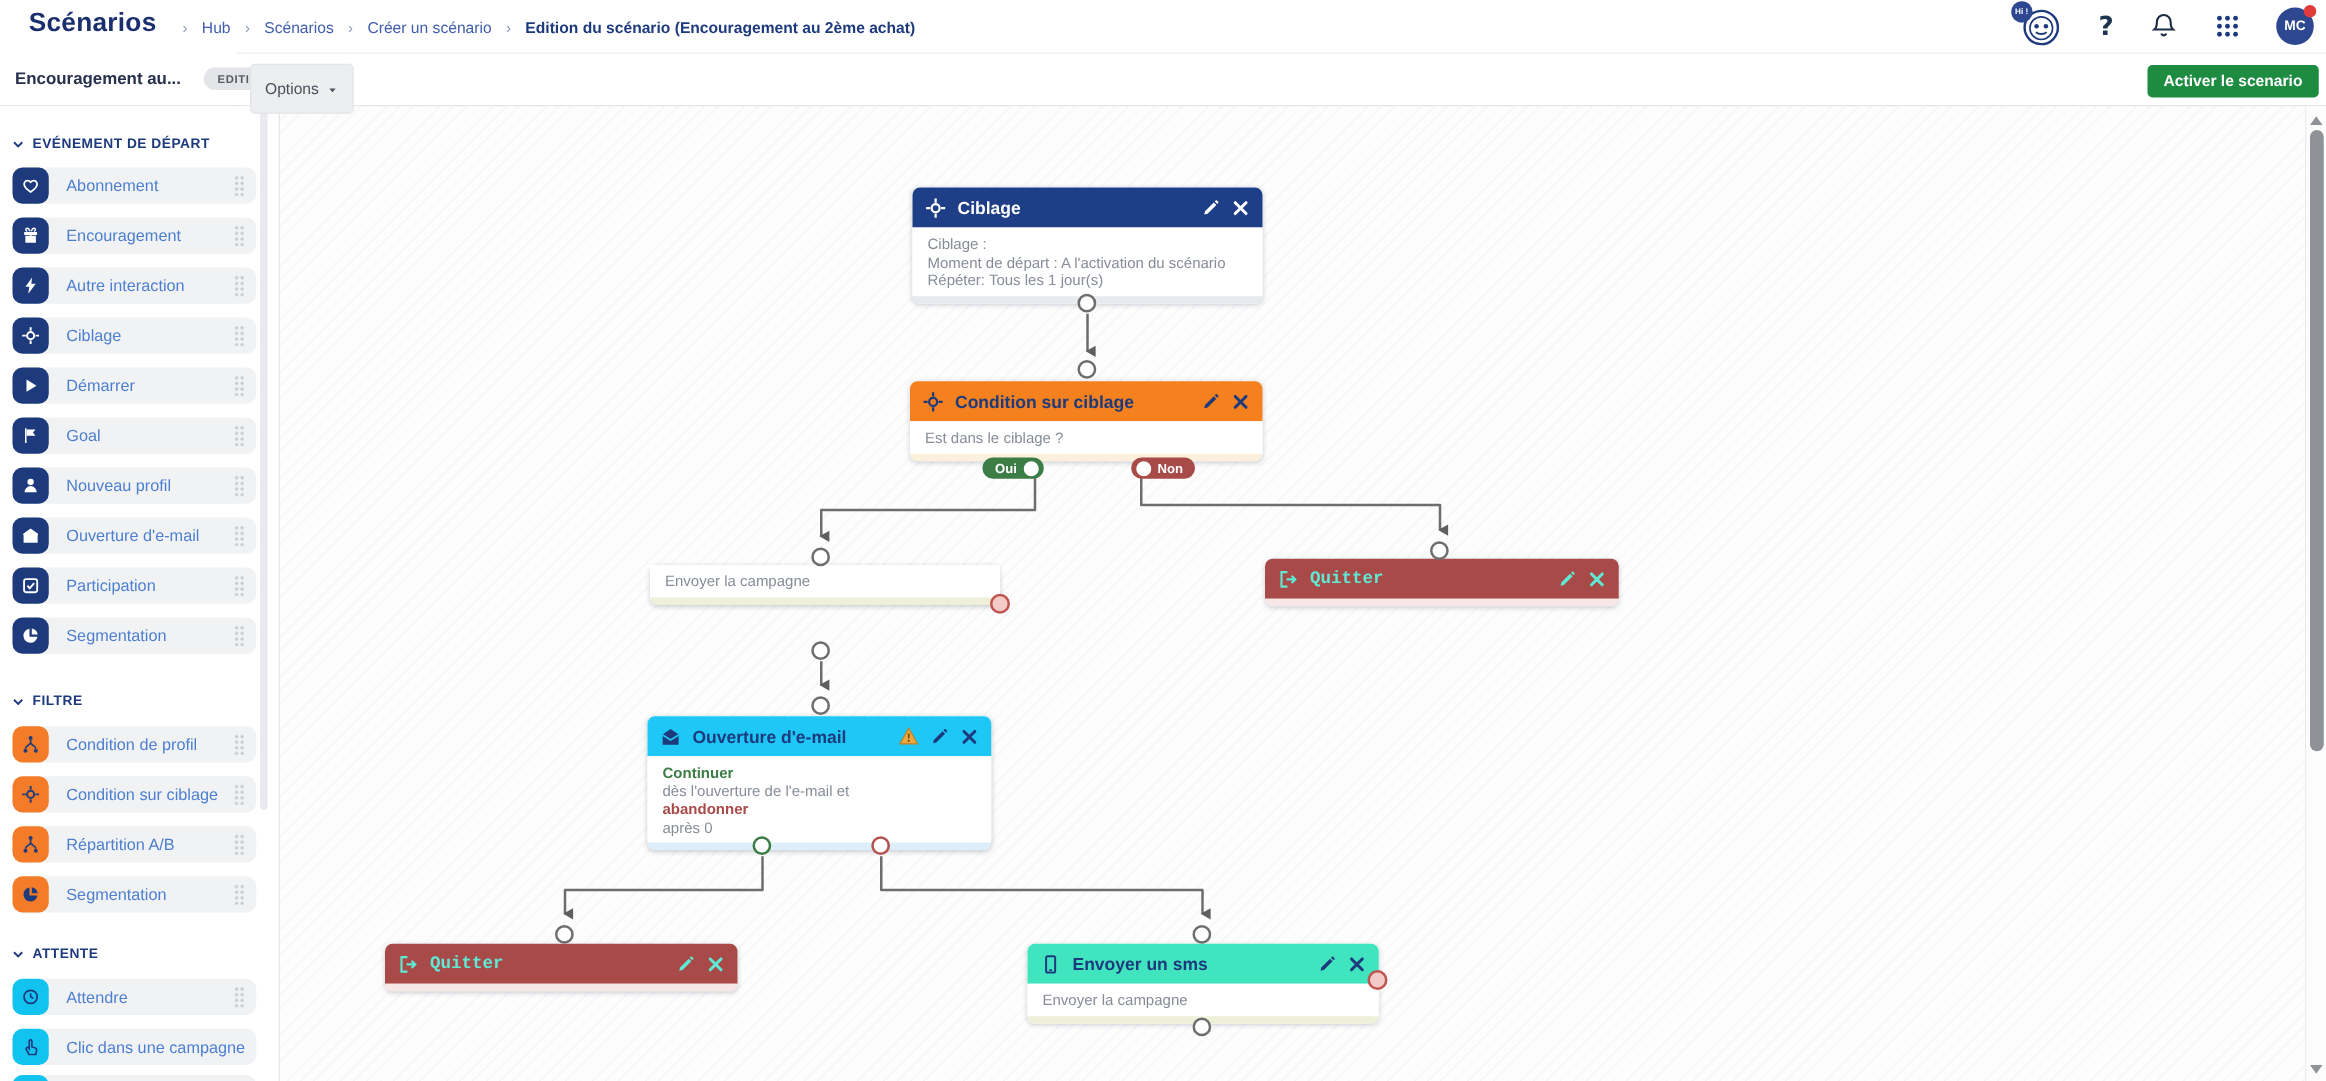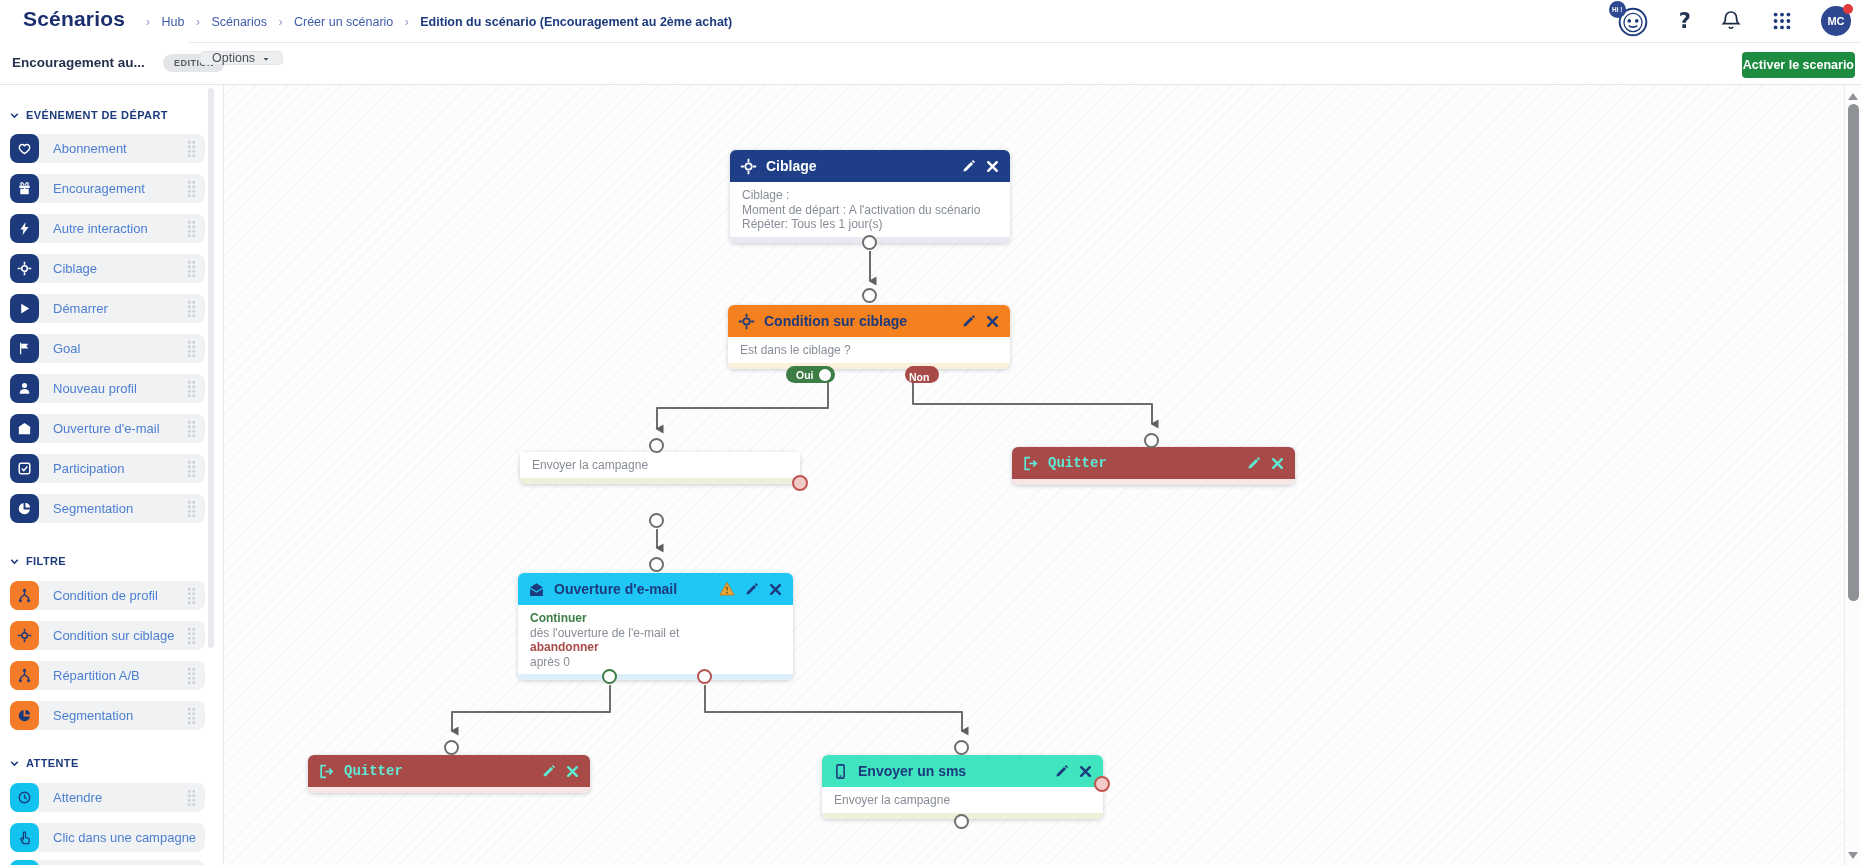--- a/index.html
+++ b/index.html
@@ -28,25 +28,25 @@
 
   .hdr-border { position:absolute; left:189px; top:42px; right:0; height:1px; background:#e7e8ec; }
   .tb-vdivider { position:absolute; left:189px; top:43px; width:1px; height:42px; background:#e7e8ec; }
   .tb-border  { position:absolute; left:0; top:84px; width:1861px; height:1px; background:#e4e5e9; }
 
   
   .toolbar { position:absolute; left:0; top:43px; width:1861px; height:41px; background:#fff; z-index:10; }
   .scen-name { position:absolute; left:12px; top:12px; font-size:13.5px; font-weight:700; color:#27314d; }
   .edition-badge { position:absolute; left:163px; top:11px; background:#e4e5e9; color:#565b66; font-size:9px;
     font-weight:700; letter-spacing:.5px; border-radius:9px; padding:4px 11px; }
-  .options-btn { position:absolute; left:200px; top:8px; height:14px; background:#eceef0; border:1px solid #e2e4e7;
+  .options-btn { position:absolute; left:200px; top:8px; height:40px; background:#eceef0; border:1px solid #e2e4e7;
     border-radius:4px; color:#4a505a; font-size:12.5px; padding:0 11px; display:flex; align-items:center; gap:6px; cursor:pointer; }
   .options-btn .ic { width:10px; height:10px; color:#4a505a; }
   .activate-btn { position:absolute; right:6px; top:9px; height:26px; background:#1d8c40; color:#fff; border:none;
-    border-radius:4px; font-size:12.5px; font-weight:700; padding:0 1px; cursor:pointer; }
+    border-radius:4px; font-size:12.5px; font-weight:700; padding:0 13px; cursor:pointer; }
 
   
   .sidebar { position:absolute; left:0; top:85px; width:222px; height:780px; background:#fff; overflow:hidden; z-index:5; }
   .sec-hdr { position:absolute; left:9px; display:flex; align-items:flex-end; gap:6px; font-size:11px; font-weight:700;
     color:#1d3a7d; letter-spacing:.4px; cursor:pointer; }
   .sec-hdr .ic { width:11px; height:11px; color:#1d3a7d; }
   .srow { position:absolute; left:10px; width:195px; height:29px; background:#f1f2f4; border-radius:8px;
     display:flex; align-items:center; cursor:grab; }
   .si-ic { width:29px; height:29px; border-radius:8px; display:flex; align-items:center; justify-content:center; flex:0 0 29px; }
   .si-ic .ic { width:15px; height:15px; }
@@ -92,21 +92,21 @@
   .theme-turquoise .node-foot { background:#eef0da; }
   .theme-cyan  .node-foot { background:#ddeffa; }
   .theme-maroon .node-foot { background:#f8e7e7; }
   .bl-green { color:#3c7d46; font-weight:700; }
   .bl-red { color:#a84a48; font-weight:700; }
 
   
   .pill { position:absolute; height:17px; border-radius:9px; display:flex; align-items:center; gap:5px;
     font-size:10.5px; font-weight:700; color:#fff; padding:0 4px; z-index:3; }
   .pill-yes { background:#3c7d46; padding-left:10px; }
-  .pill-no  { background:#a84a48; padding-right:10px;flex-direction:column; }
+  .pill-no  { background:#a84a48; padding-right:10px; }
   .pill-port { width:12px; height:12px; border-radius:50%; background:#fff; cursor:crosshair; }
 
   
   .port { position:absolute; width:15px; height:15px; border-radius:50%; background:#fff; border:2px solid #6e6e6e;
     z-index:4; cursor:crosshair; }
   .port-green { border-color:#3c7d46; }
   .port-red { border-color:#b5524e; }
   .port-error { width:16px; height:16px; background:#f2cbc8; border-color:#c0544e; }
 </style>
 </head>

